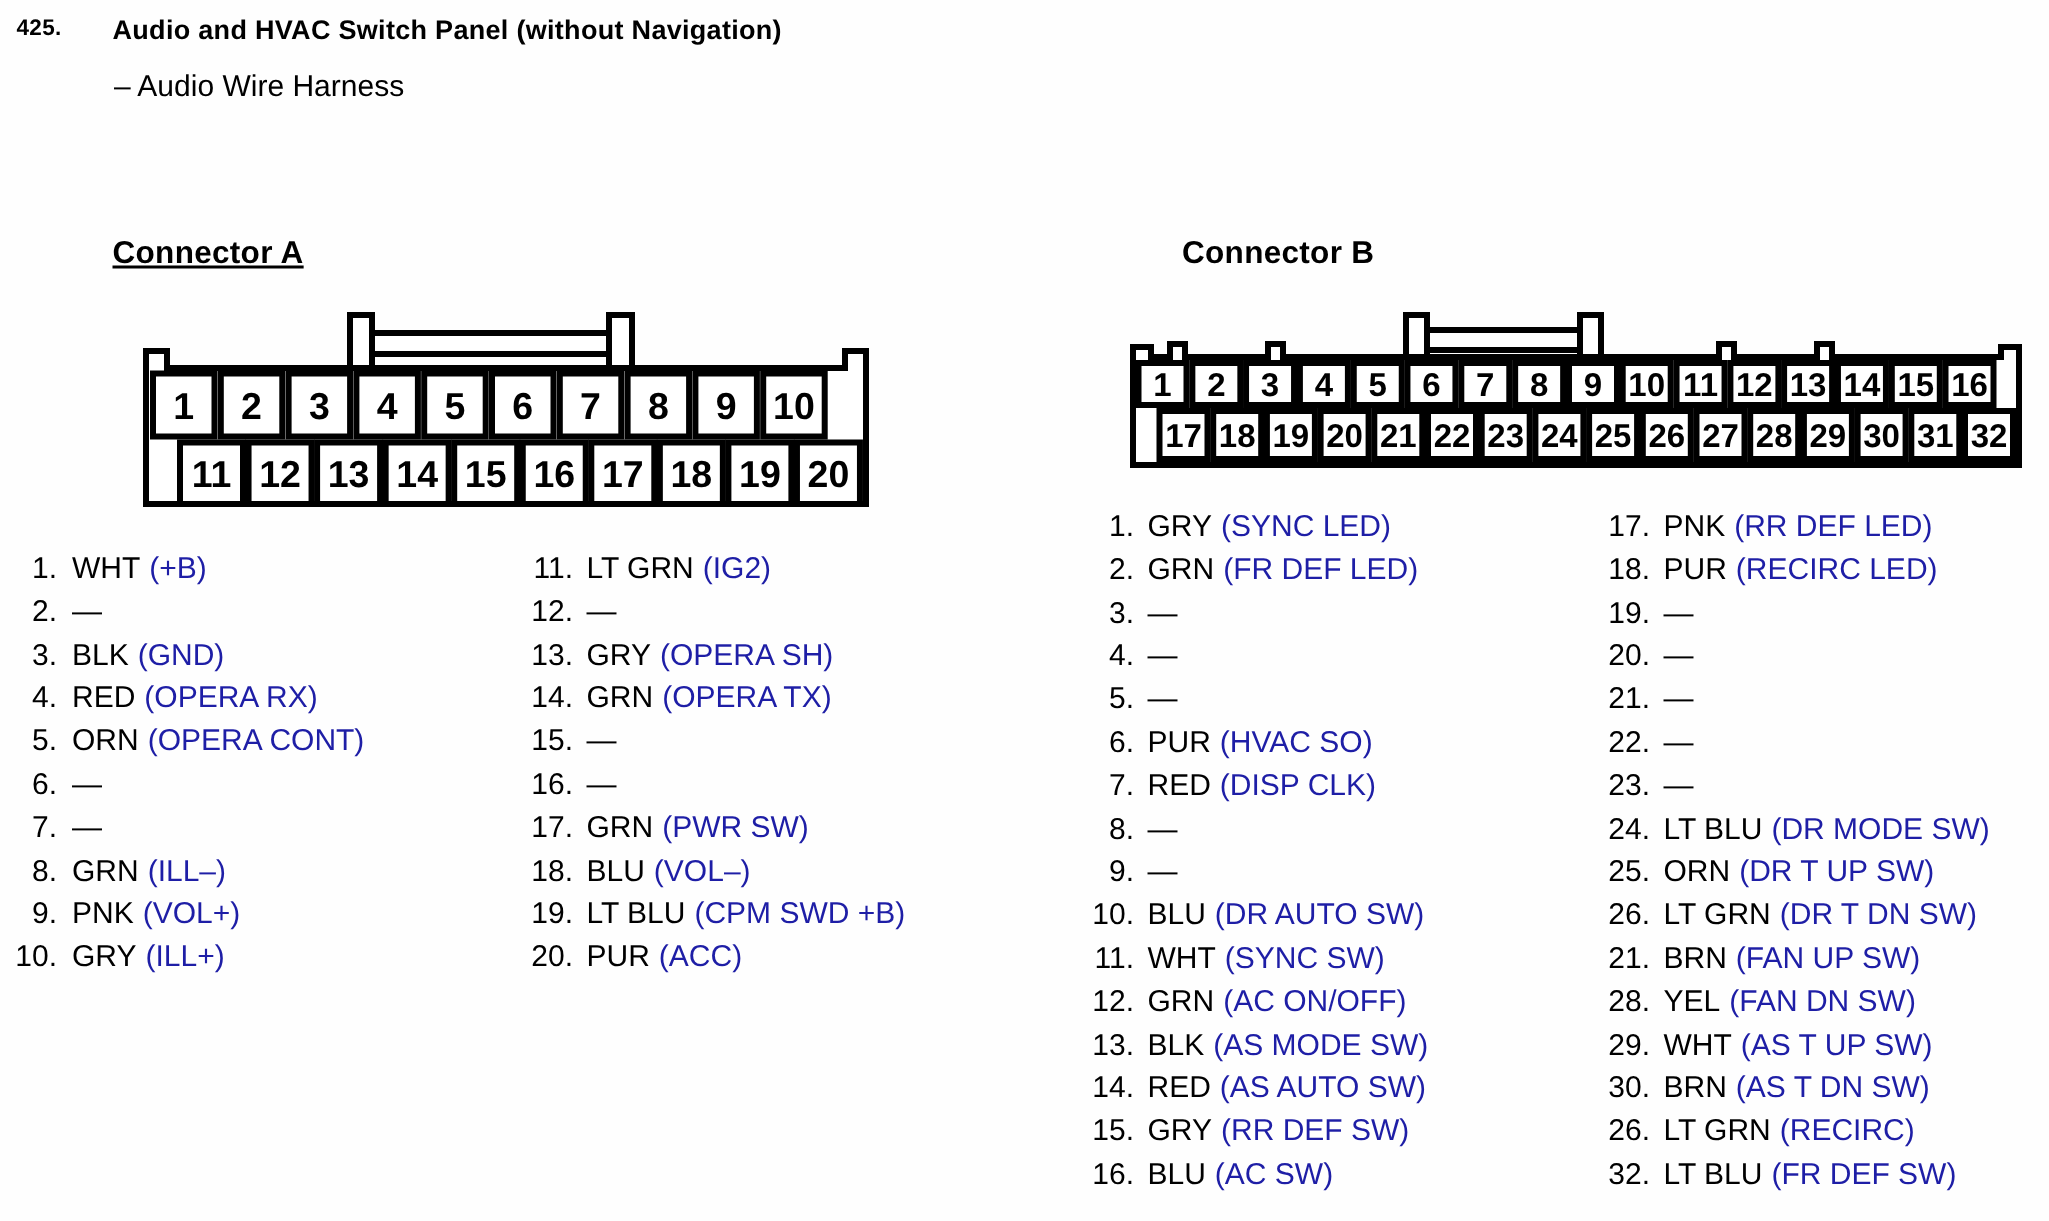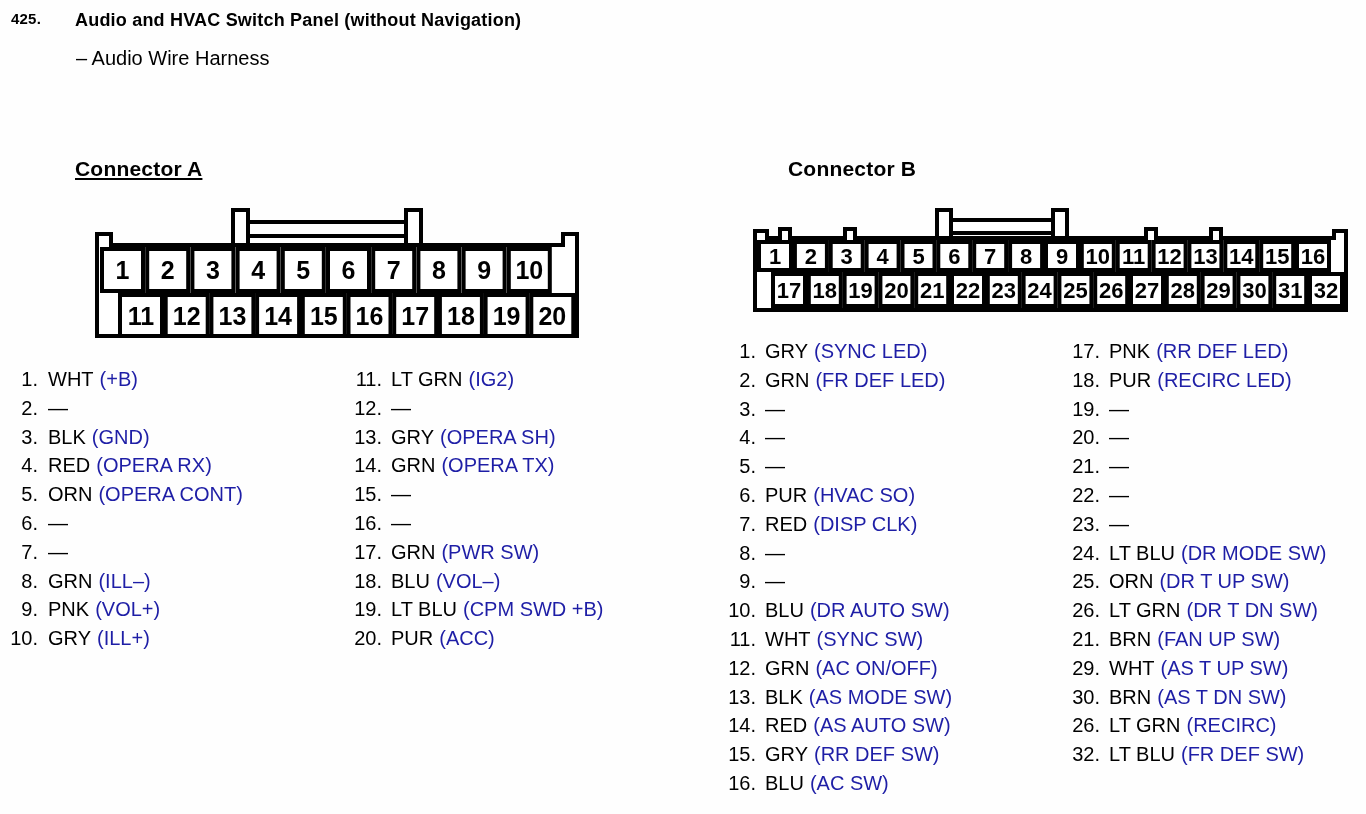--- a/index.html
+++ b/index.html
@@ -431,20 +431,25 @@
         <span class="pin-num">26.</span>
         <span class="pin-color">LT GRN</span>
         <span class="pin-signal">(DR T DN SW)</span>
       </div>
       <div class="pin-row">
         <span class="pin-num">21.</span>
         <span class="pin-color">BRN</span>
         <span class="pin-signal">(FAN UP SW)</span>
       </div>
       <div class="pin-row">
+        <span class="pin-num">28.</span>
+        <span class="pin-color">YEL</span>
+        <span class="pin-signal">(FAN DN SW)</span>
+      </div>
+      <div class="pin-row">
         <span class="pin-num">29.</span>
         <span class="pin-color">WHT</span>
         <span class="pin-signal">(AS T UP SW)</span>
       </div>
       <div class="pin-row">
         <span class="pin-num">30.</span>
         <span class="pin-color">BRN</span>
         <span class="pin-signal">(AS T DN SW)</span>
       </div>
       <div class="pin-row">

